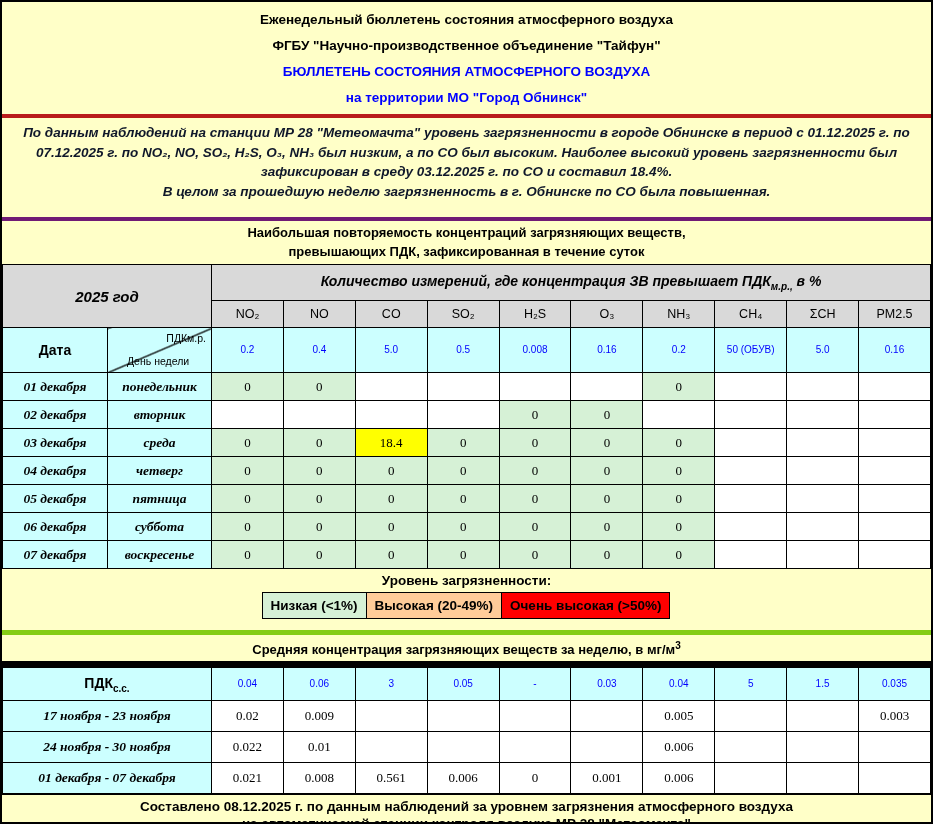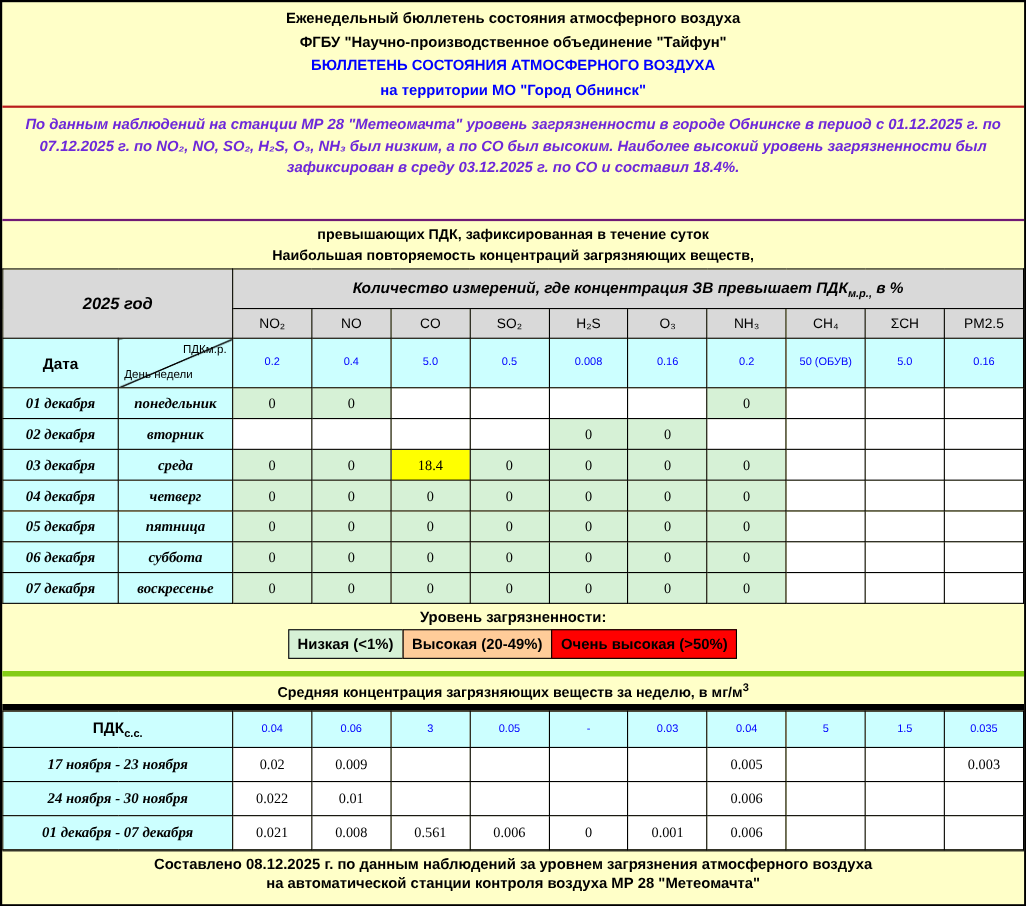--- a/index.html
+++ b/index.html
@@ -5,32 +5,32 @@
   html,body { margin:0; padding:0; background:#ffffff; }
   .page {
     width:933px; height:824px; box-sizing:border-box;
     background:#FFFFC8; border:2px solid #000;
     font-family:"Liberation Sans", sans-serif;
     overflow:hidden;
   }
 
   
   .header-block {
-    height:96px; border-bottom:2px solid #b91c1c;
+    height:116px; border-bottom:4px solid #b91c1c;
     display:flex; flex-direction:column; justify-content:space-around;
     text-align:center; padding:4px 0; box-sizing:border-box;
   }
   .h-line { font-weight:bold; font-size:13.5px; }
   .h-black { color:#000000; }
   .h-blue  { color:#0000FF; }
 
   
   .summary-block {
-    border-bottom:2px solid #701a75;
-    color:#6d28d9; font-weight:bold; font-style:italic;
+    border-bottom:4px solid #701a75;
+    color:#0f172a; font-weight:bold; font-style:italic;
     font-size:13.5px; text-align:center;
     padding:5px 6px 3px 6px; box-sizing:border-box; height:103px;
     line-height:19.5px;
   }
   .summary-block p { margin:0; }
 
   
   .t1-title {
     text-align:center; font-weight:bold; font-size:13px;
     line-height:19px; padding:2px 0 3px 0;
@@ -60,21 +60,21 @@
   .pdk-val { color:#0000FF; font-weight:normal; font-size:10px; line-height:16px; }
 
   .diag {
     position:relative; padding:0;
     background-image:linear-gradient(to bottom right,
       transparent calc(50% - 1px), #000 calc(50% - 0.3px),
       #000 calc(50% + 0.3px), transparent calc(50% + 1px)), 
       linear-gradient(#CCFFFF,#CCFFFF);
   }
   .diag .tr-txt { position:absolute; top:4px;  right:5px; font-size:10.5px; }
-  .diag .bl-txt { position:absolute; bottom:5px; left:5px; font-size:10.5px; }
+  .diag .bl-txt { position:absolute; bottom:5px; left:19px; font-size:10.5px; }
 
   .day-tr td { height:28px; }
   .date-cell, .day-cell {
     font-family:"Liberation Serif", serif;
     font-weight:bold; font-style:italic; font-size:13.5px;
     background:#CCFFFF;
   }
   .val-cell { font-family:"Liberation Serif", serif; font-size:13px; }
 
   
@@ -110,25 +110,26 @@
 
   <div class="header-block">
     <div class="h-line h-black">Еженедельный бюллетень состояния атмосферного воздуха</div>
     <div class="h-line h-black">ФГБУ "Научно-производственное объединение "Тайфун"</div>
     <div class="h-line h-blue">БЮЛЛЕТЕНЬ СОСТОЯНИЯ АТМОСФЕРНОГО ВОЗДУХА</div>
     <div class="h-line h-blue">на территории МО "Город Обнинск"</div>
   </div>
 
   <div class="summary-block">
     <p>По данным наблюдений на станции МР 28 "Метеомачта" уровень загрязненности в городе Обнинске в период с 01.12.2025 г. по 07.12.2025 г. по NO₂, NO, SO₂, H₂S, O₃, NH₃ был низким, а по СО был высоким. Наиболее высокий уровень загрязненности был зафиксирован в среду 03.12.2025 г. по СО и составил 18.4%.</p>
+    <p>В целом за прошедшую неделю загрязненность в г. Обнинске по СО была повышенная.</p>
   </div>
 
   <div class="t1-title">
+    <div>Наибольшая повторяемость концентраций загрязняющих веществ,</div>
     <div>превышающих ПДК, зафиксированная в течение суток</div>
-    <div>Наибольшая повторяемость концентраций загрязняющих веществ,</div>
   </div>
 
   <table>
     <colgroup>
       <col style="width:105px">
         <col style="width:104px">
       <col>
         <col>
         <col>
         <col>

